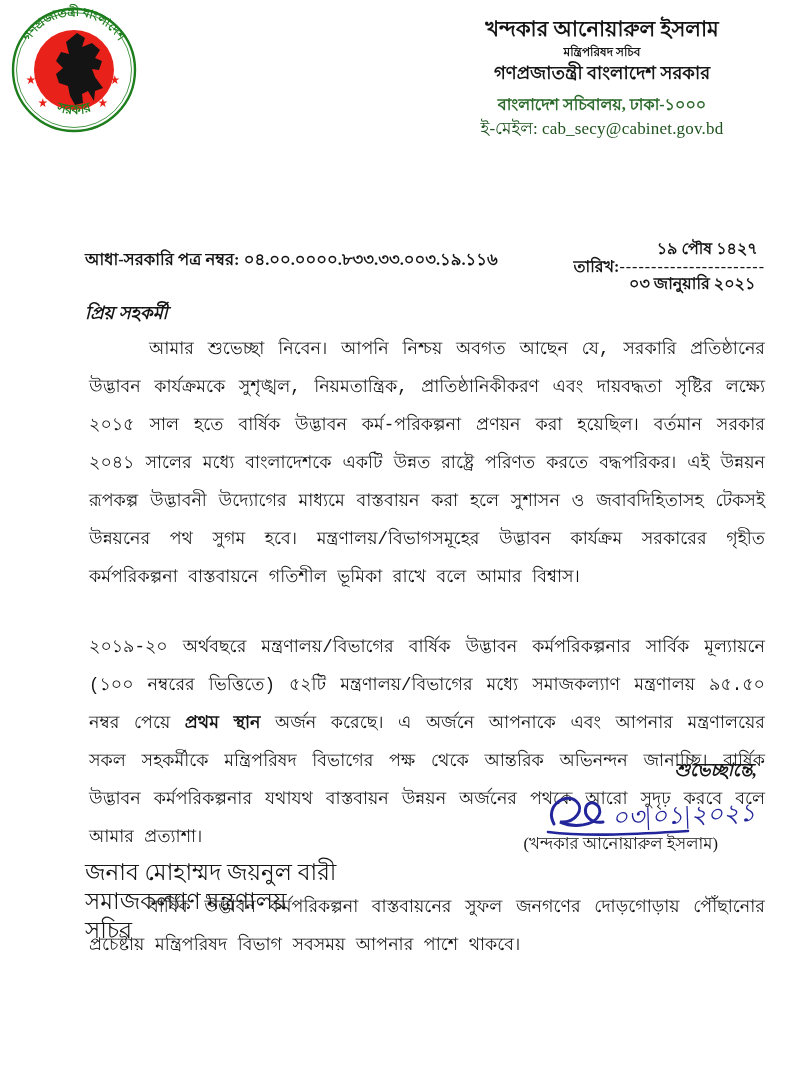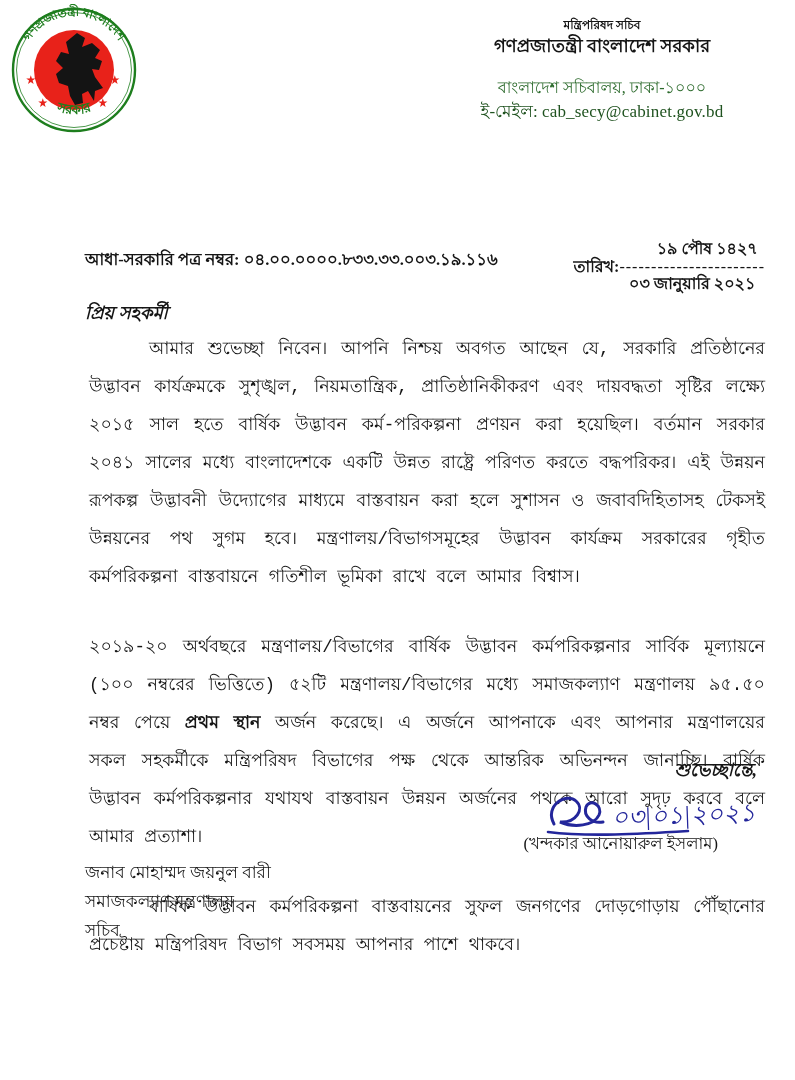--- a/index.html
+++ b/index.html
@@ -14,21 +14,21 @@
   }
   
   .seal{position:absolute;left:10px;top:4px;width:128px;height:132px;}
   .head-right{
     position:absolute;top:16px;right:28px;width:330px;
     text-align:center;line-height:1.28;
   }
   .head-name{font-size:21px;font-weight:bold;}
   .head-title{font-size:12px;font-weight:bold;margin-top:2px;}
   .head-gov{font-size:18px;font-weight:bold;margin-top:2px;}
-  .head-addr{font-size:16px;margin-top:20px;color:#2d6b2d;font-weight:normal;}
+  .head-addr{font-size:16px;margin-top:10px;color:#2d6b2d;font-weight:bold;}
   .head-email{font-size:17px;margin-top:2px;color:#1f521f;}
   .head-email .latin{font-family:"Liberation Serif",serif;letter-spacing:.2px;margin-top:31px;}
   
   .ref-line{
     position:absolute;left:85px;top:247px;
     font-size:16.5px;font-weight:bold;white-space:nowrap;
   }
   .date-block{
     position:absolute;right:30px;top:236px;
     display:flex;align-items:center;font-weight:bold;font-size:16px;
@@ -56,21 +56,21 @@
     font-size:18px;font-weight:bold;font-style:italic;
   }
   .signature{position:absolute;right:40px;top:788px;width:215px;height:56px;}
   .signatory{
     position:absolute;right:77px;top:831px;
     font-size:16.5px;white-space:nowrap;
   }
   
   .recipient{
     position:absolute;left:85px;top:858px;
-    font-size:17px;line-height:29px;
+    font-size:23px;line-height:29px;
   }
 </style>
 </head>
 <body>
 
 <div class="page">
 
   <svg class="seal" viewBox="0 0 128 132">
     <circle cx="64" cy="66" r="61" fill="#ffffff" stroke="#1e7e1e" stroke-width="2.4"></circle>
     <circle cx="64" cy="66" r="57.5" fill="none" stroke="#1e7e1e" stroke-width="0.8"></circle>
@@ -86,20 +86,21 @@
     <text font-size="13" font-weight="bold" fill="#1e7e1e">
       <textPath href="#arcBottom" startOffset="50%" text-anchor="middle">সরকার</textPath>
     </text>
     <text x="16" y="80" font-size="12" fill="#e8221a">★</text>
     <text x="28" y="103" font-size="12" fill="#e8221a">★</text>
     <text x="100" y="80" font-size="12" fill="#e8221a">★</text>
     <text x="88" y="103" font-size="12" fill="#e8221a">★</text>
   </svg>
 
   <div class="head-right">
+    <div class="head-name">খন্দকার আনোয়ারুল ইসলাম</div>
     <div class="head-title">মন্ত্রিপরিষদ সচিব</div>
     <div class="head-gov">গণপ্রজাতন্ত্রী বাংলাদেশ সরকার</div>
     <div class="head-addr">বাংলাদেশ সচিবালয়, ঢাকা-১০০০</div>
     <div class="head-email">
       <span>ই-মেইল:</span>
       <span class="latin">cab_secy@cabinet.gov.bd</span>
     </div>
   </div>
 
   <div class="ref-line">

